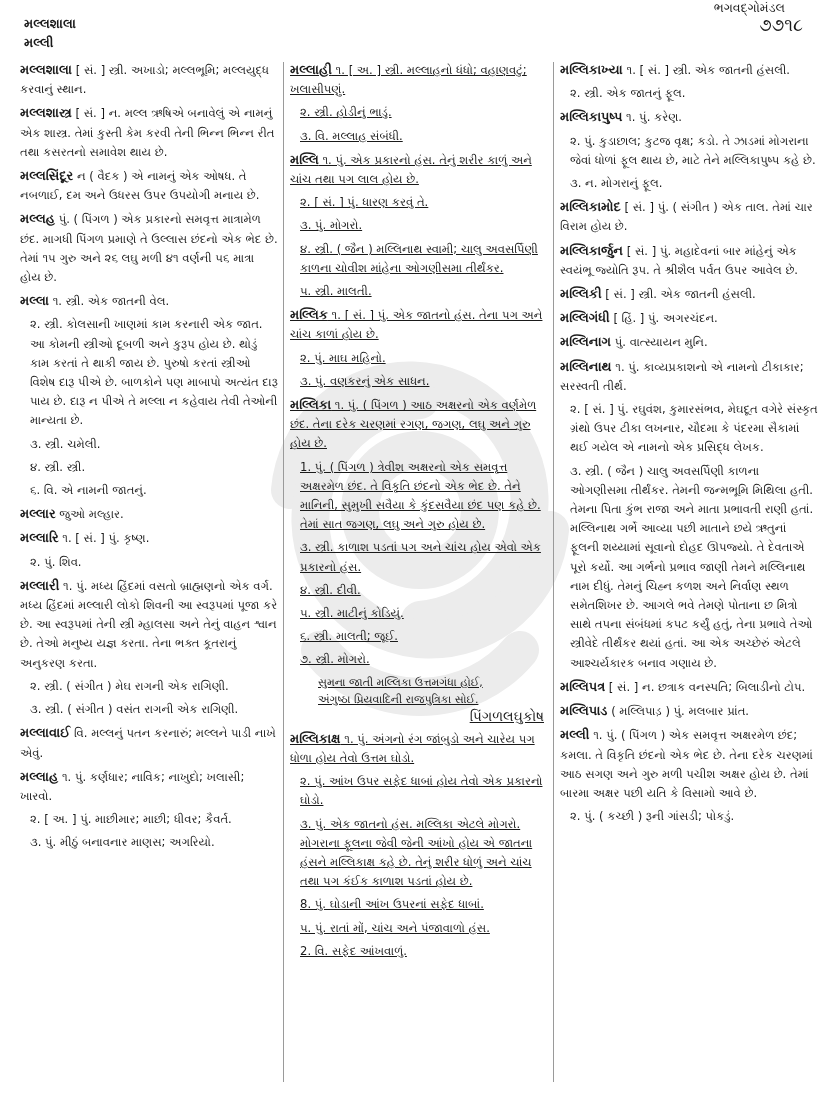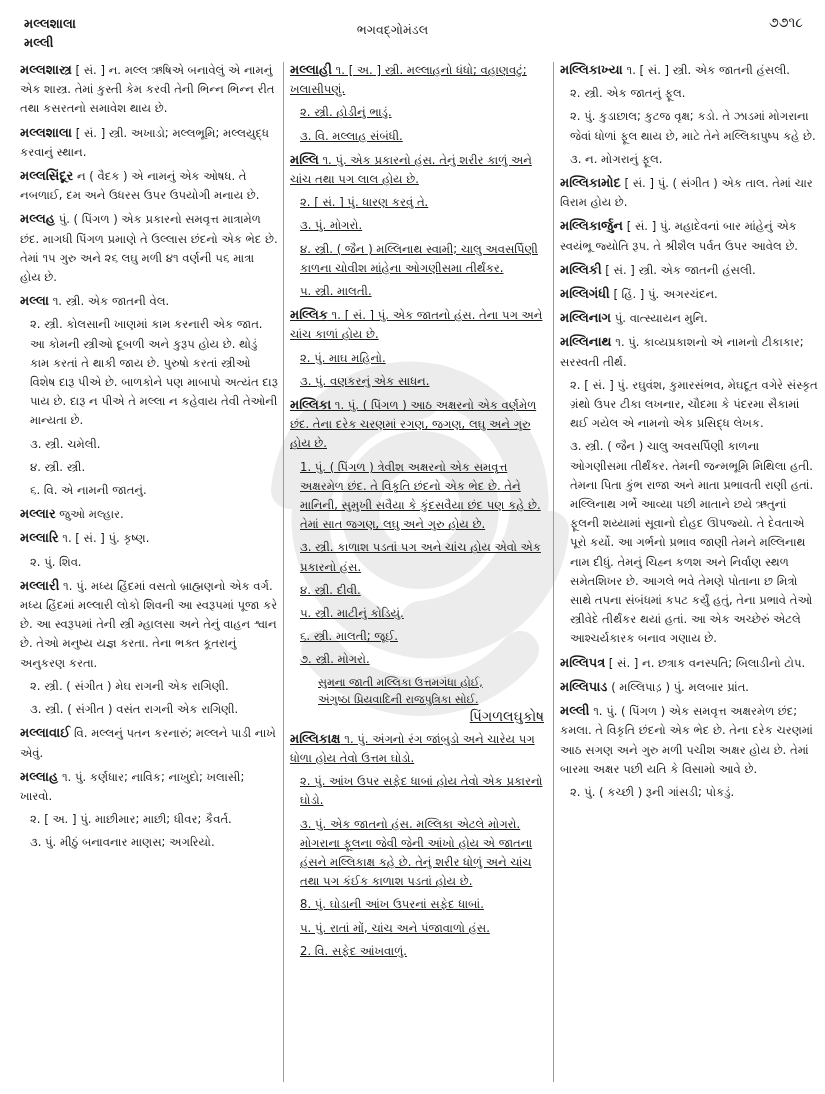--- a/index.html
+++ b/index.html
@@ -10,22 +10,22 @@
     position: relative;
   }
   .watermark {
     position: absolute; left: 140px; top: 230px; width: 560px; height: 560px;
     pointer-events: none; z-index: 0;
   }
   .header {
     position: absolute; left: 0; top: 0; width: 825px; height: 58px; z-index: 2;
   }
   .hdr-left { position: absolute; left: 24px; top: 14px; font-size: 13px; font-weight: bold; line-height: 19px; }
-  .hdr-center { position: absolute; left: 0; width: 785px; top: 22px; text-align: center; font-size: 12.5px; }
-  .hdr-right { position: absolute; right: 22px; top: 14px; font-size: 14px; }
+  .hdr-center { position: absolute; left: 0; width: 785px; top: 0; text-align: right; font-size: 12.5px; }
+  .hdr-right { position: absolute; right: 22px; top: 14px; font-size: 18px; }
   .columns { position: absolute; left: 20px; top: 60px; width: 800px; height: 1030px; z-index: 2; }
   .col { position: absolute; top: 0; height: 1030px; overflow: hidden; }
   .col1 { left: 0; width: 258px; }
   .col2 { left: 270px; width: 258px; text-decoration: underline; }
   .col3 { left: 540px; width: 258px; }
   .rule { position: absolute; top: 62px; width: 1px; height: 1020px; background: #9a9a9a; z-index: 2; }
   .rule1 { left: 283px; }
   .rule2 { left: 553px; }
   .entry { font-size: 11.6px; line-height: 19.2px; margin: 0 0 4px 0; }
   .hw { font-weight: bold; font-size: 13px; }
@@ -53,24 +53,24 @@
   <div class="hdr-center">ભગવદ્ગોમંડલ</div>
   <div class="hdr-right">૭૭૧૮</div>
 </div>
 
 <div class="rule rule1"></div>
 <div class="rule rule2"></div>
 
 <div class="columns">
   <div class="col col1">
       <div class="entry">
-        <div><span class="hw">મલ્લશાસ્ત્ર</span><span> [ સં. ] ન. મલ્લ ઋષિએ બનાવેલું એ નામનું એક શાસ્ત્ર. તેમાં કુસ્તી કેમ કરવી તેની ભિન્ન ભિન્ન રીત તથા કસરતનો સમાવેશ થાય છે.</span></div>
+        <div><span class="hw">મલ્લશાલા</span><span> [ સં. ] સ્ત્રી. અખાડો; મલ્લભૂમિ; મલ્લયુદ્ધ કરવાનું સ્થાન.</span></div>
       </div>
       <div class="entry">
-        <div><span class="hw">મલ્લશાલા</span><span> [ સં. ] સ્ત્રી. અખાડો; મલ્લભૂમિ; મલ્લયુદ્ધ કરવાનું સ્થાન.</span></div>
+        <div><span class="hw">મલ્લશાસ્ત્ર</span><span> [ સં. ] ન. મલ્લ ઋષિએ બનાવેલું એ નામનું એક શાસ્ત્ર. તેમાં કુસ્તી કેમ કરવી તેની ભિન્ન ભિન્ન રીત તથા કસરતનો સમાવેશ થાય છે.</span></div>
       </div>
       <div class="entry">
         <div><span class="hw">મલ્લસિંદૂર</span><span> ન ( વૈદક ) એ નામનું એક ઓષધ. તે નબળાઈ, દમ અને ઉધરસ ઉપર ઉપયોગી મનાય છે.</span></div>
       </div>
       <div class="entry">
         <div><span class="hw">મલ્લહ</span><span> પું. ( પિંગળ ) એક પ્રકારનો સમવૃત્ત માત્રામેળ છંદ. માગધી પિંગળ પ્રમાણે તે ઉલ્લાસ છંદનો એક ભેદ છે. તેમાં ૧૫ ગુરુ અને ૨૬ લઘુ મળી ૪૧ વર્ણની ૫૬ માત્રા હોય છે.</span></div>
       </div>
       <div class="entry">
         <div><span class="hw">મલ્લા</span><span> ૧. સ્ત્રી. એક જાતની વેલ.</span></div>
         <div class="sense">૨. સ્ત્રી. કોલસાની ખાણમાં કામ કરનારી એક જાત. આ કોમની સ્ત્રીઓ દૂબળી અને કુરૂપ હોય છે. થોડું કામ કરતાં તે થાકી જાય છે. પુરુષો કરતાં સ્ત્રીઓ વિશેષ દારૂ પીએ છે. બાળકોને પણ માબાપો અત્યંત દારૂ પાય છે. દારૂ ન પીએ તે મલ્લા ન કહેવાય તેવી તેઓની માન્યતા છે.</div>
@@ -137,20 +137,21 @@
         <div class="sense">૫. પું. રાતાં મોં, ચાંચ અને પંજાવાળો હંસ.</div>
         <div class="sense">2. વિ. સફેદ આંખવાળું.</div>
       </div>
     </div>
   <div class="col col3">
       <div class="entry">
         <div><span class="hw">મલ્લિકાખ્યા</span><span> ૧. [ સં. ] સ્ત્રી. એક જાતની હંસલી.</span></div>
         <div class="sense">૨. સ્ત્રી. એક જાતનું ફૂલ.</div>
       </div>
       <div class="entry">
+        <div><span class="hw">મલ્લિકાપુષ્પ</span><span> ૧. પું. કરેણ.</span></div>
         <div class="sense">૨. પું. કુડાછાલ; કુટજ વૃક્ષ; કડો. તે ઝાડમાં મોગરાના જેવાં ધોળાં ફૂલ થાય છે, માટે તેને મલ્લિકાપુષ્પ કહે છે.</div>
         <div class="sense">૩. ન. મોગરાનું ફૂલ.</div>
       </div>
       <div class="entry">
         <div><span class="hw">મલ્લિકામોદ</span><span> [ સં. ] પું. ( સંગીત ) એક તાલ. તેમાં ચાર વિરામ હોય છે.</span></div>
       </div>
       <div class="entry">
         <div><span class="hw">મલ્લિકાર્જુન</span><span> [ સં. ] પું. મહાદેવનાં બાર માંહેનું એક સ્વયંભૂ જ્યોતિ રૂપ. તે શ્રીશૈલ પર્વત ઉપર આવેલ છે.</span></div>
       </div>
       <div class="entry">

